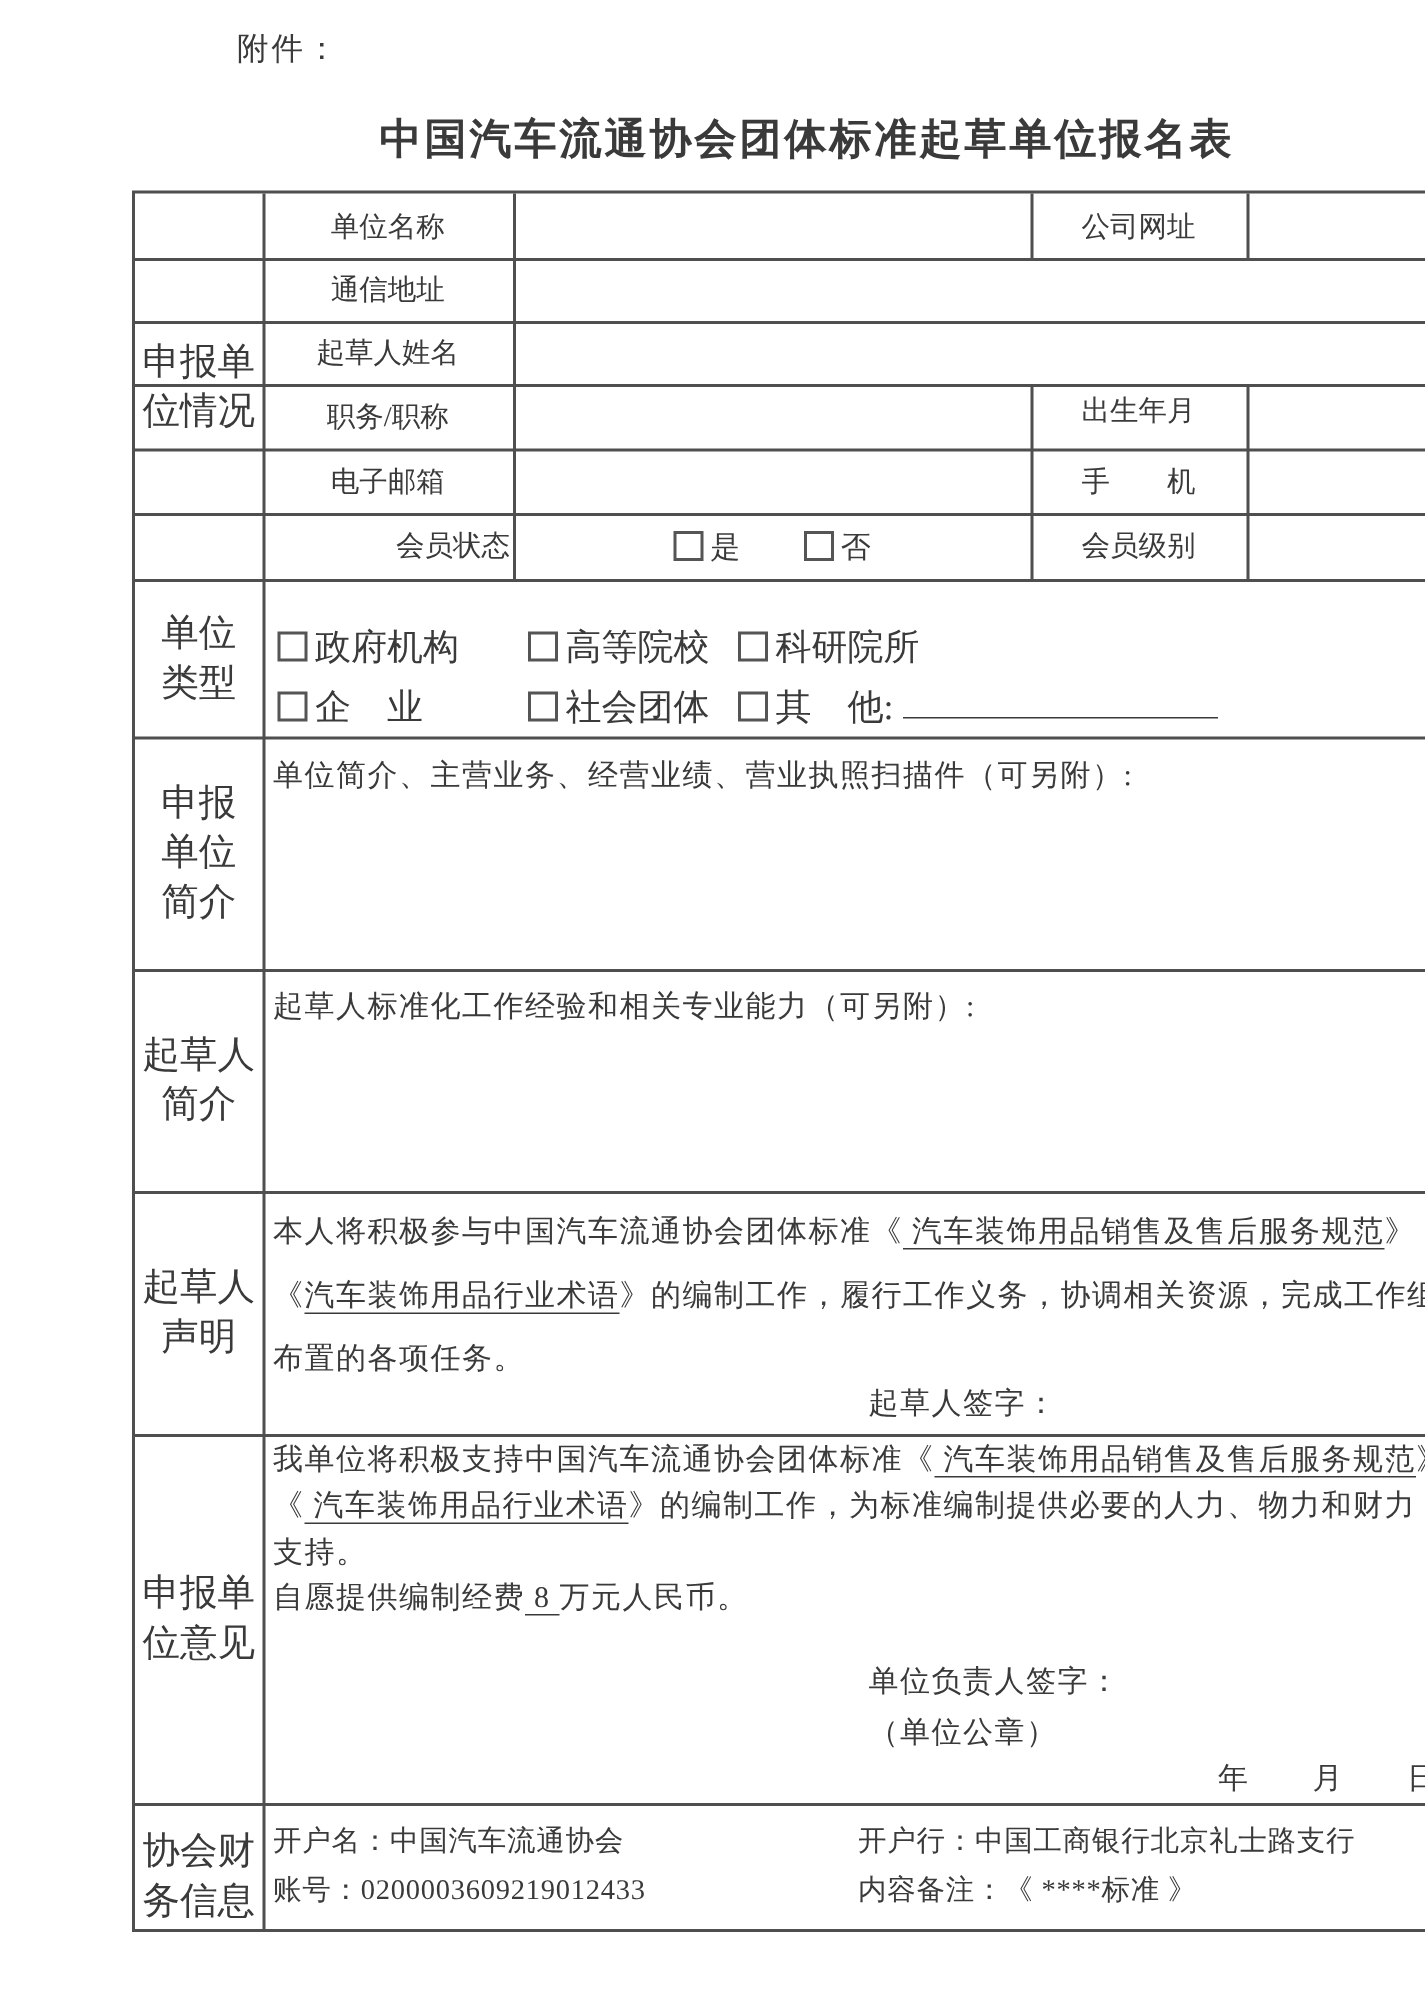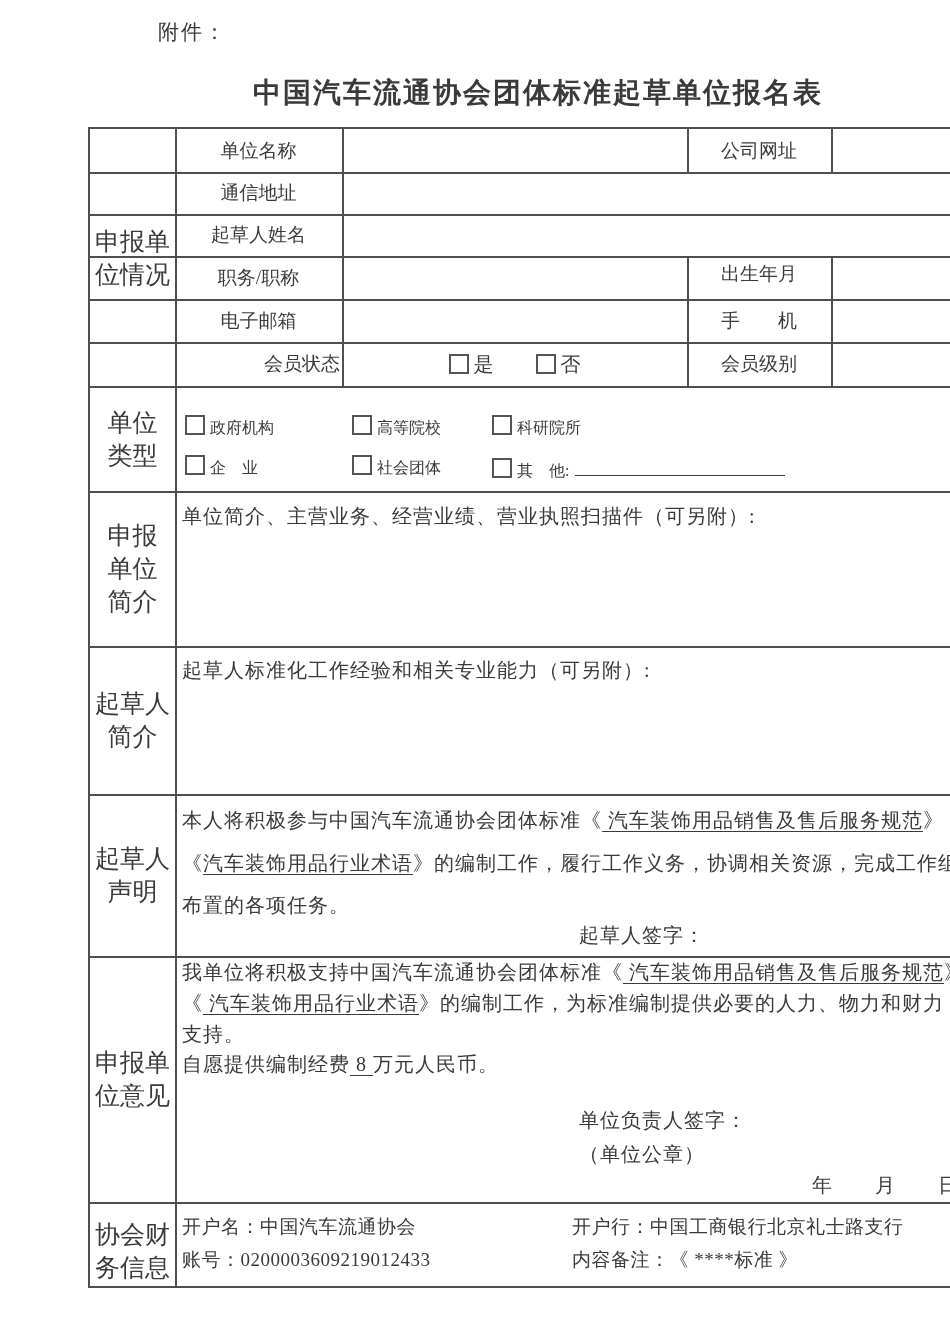--- a/index.html
+++ b/index.html
@@ -15,21 +15,21 @@
          border:2px solid #4f4f4f;}
   .hline{position:absolute;left:0;width:100%;height:2px;background:#4f4f4f;}
   .vline{position:absolute;width:2px;background:#4f4f4f;}
   .cell{position:absolute;display:flex;align-items:center;justify-content:center;
         font-size:19px;text-align:center;}
   .stub{position:absolute;display:flex;flex-direction:column;align-items:center;
         justify-content:center;font-size:25px;line-height:33px;text-align:center;}
   .txt{position:absolute;font-size:20px;letter-spacing:1px;white-space:nowrap;}
   .cb{display:inline-block;width:16px;height:16px;border:2px solid #555;
       background:#fff;margin-right:5px;vertical-align:-2px;}
-  .opt{position:absolute;font-size:16px;white-space:nowrap;}
+  .opt{position:absolute;font-size:24px;white-space:nowrap;}
   .gap{display:inline-block;width:42px;}
   .u{border-bottom:1.5px solid #3a3a3a;}
   .blank-line{display:inline-block;width:210px;border-bottom:1.5px solid #3a3a3a;
       height:20px;margin-left:6px;vertical-align:baseline;}
   .fin{position:absolute;font-size:19px;letter-spacing:0.5px;white-space:nowrap;}
 </style>
 </head>
 <body>
 
 <div class="canvas">

